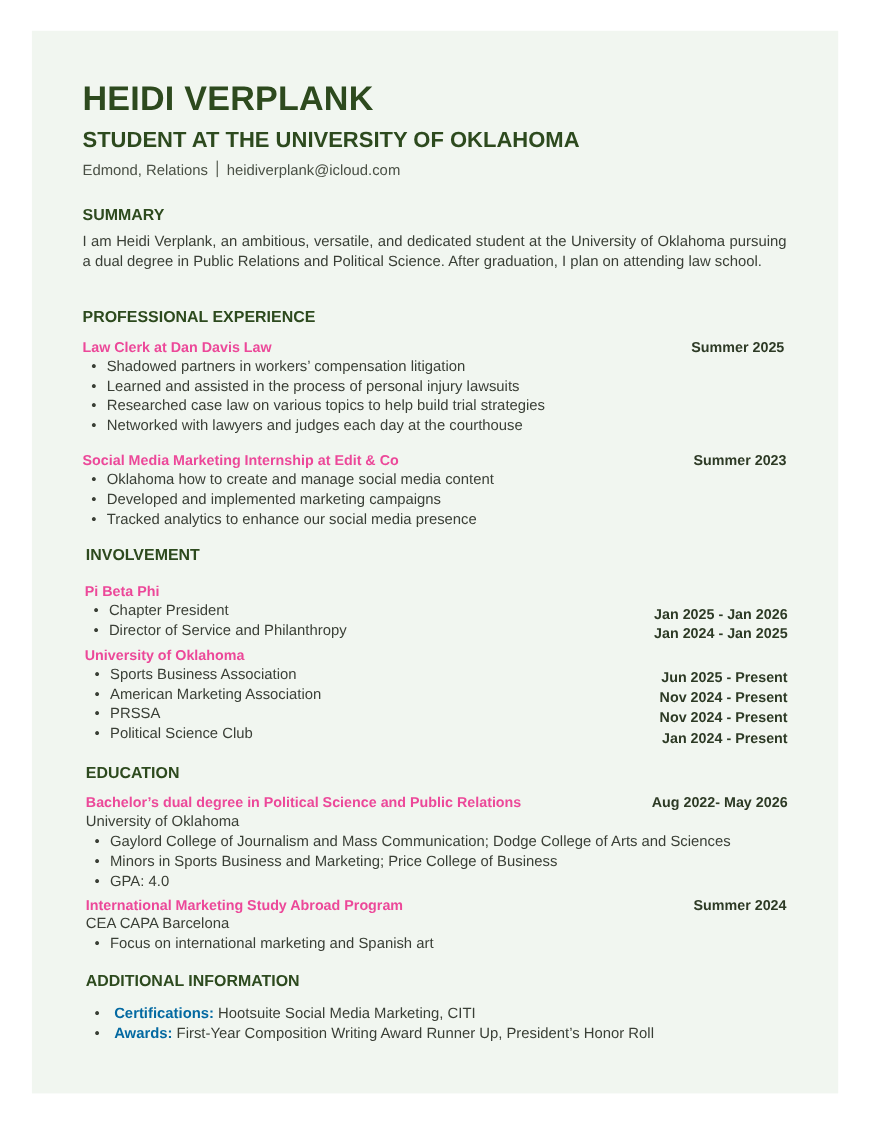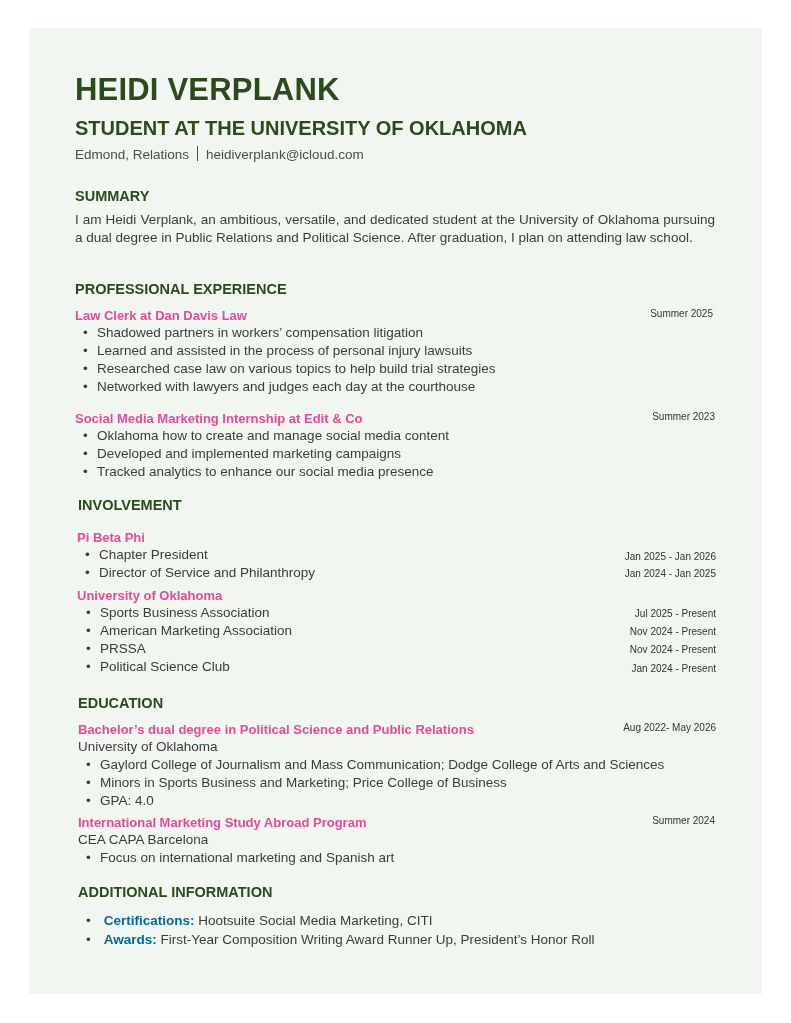--- a/index.html
+++ b/index.html
@@ -7,21 +7,21 @@
          font-family:"Liberation Sans", sans-serif; color:#3a3f36; }
   .page { position:absolute; left:29px; top:28px; width:733px; height:966px; background:#f1f6f0; }
   .abs { position:absolute; white-space:nowrap; }
   .name { left:75px; top:72px; font-size:31px; font-weight:bold; color:#2d4a1e; letter-spacing:0.2px; }
   .subtitle { left:75px; top:117px; font-size:20px; font-weight:bold; color:#2d4a1e; }
   .contact { left:75px; top:146px; font-size:13.5px; color:#4a5045; }
   .contact .sep { display:inline-block; width:1px; height:15px; background:#4a5045; margin:0 8px; vertical-align:-2px; }
   .h2 { font-size:14.5px; font-weight:bold; color:#2d4a1e; }
   .summary { left:75px; top:211px; width:640px; white-space:normal; font-size:13.5px; line-height:18px; text-align:justify; color:#3a3f36; }
   .title { font-size:13px; font-weight:bold; color:#ec4899; }
-  .date { font-size:10px; font-weight:normal; color:#2d3a25; text-align:right; }
+  .date { font-size:13px; font-weight:bold; color:#2d3a25; text-align:right; }
   .bullet { font-size:13.5px; color:#3a3f36; }
   .bullet::before { content:"•"; display:inline-block; width:14px; margin-left:-1px; }
   .plain { font-size:13.5px; color:#3a3f36; }
   b.lbl { color:#0369a1; }
 </style>
 </head>
 <body>
 
 <div class="page"></div>
 
@@ -52,21 +52,21 @@
 <div class="abs h2" style="left:78px;top:497px;">INVOLVEMENT</div>
 
 <div class="abs title" style="left:77px;top:530px;">Pi Beta Phi</div>
 <div class="abs bullet" style="left:86px;top:547px;">Chapter President</div>
 <div class="abs date" style="right:75px;top:551px;">Jan 2025 - Jan 2026</div>
 <div class="abs bullet" style="left:86px;top:565px;">Director of Service and Philanthropy</div>
 <div class="abs date" style="right:75px;top:568px;">Jan 2024 - Jan 2025</div>
 
 <div class="abs title" style="left:77px;top:588px;">University of Oklahoma</div>
 <div class="abs bullet" style="left:87px;top:605px;">Sports Business Association</div>
-<div class="abs date" style="right:75px;top:608px;">Jul 2025 - Present</div>
+<div class="abs date" style="right:75px;top:608px;">Jun 2025 - Present</div>
 <div class="abs bullet" style="left:87px;top:623px;">American Marketing Association</div>
 <div class="abs date" style="right:75px;top:626px;">Nov 2024 - Present</div>
 <div class="abs bullet" style="left:87px;top:641px;">PRSSA</div>
 <div class="abs date" style="right:75px;top:644px;">Nov 2024 - Present</div>
 <div class="abs bullet" style="left:87px;top:659px;">Political Science Club</div>
 <div class="abs date" style="right:75px;top:663px;">Jan 2024 - Present</div>
 
 <div class="abs h2" style="left:78px;top:695px;">EDUCATION</div>
 
 <div class="abs title" style="left:78px;top:722px;">Bachelor’s dual degree in Political Science and Public Relations</div>

